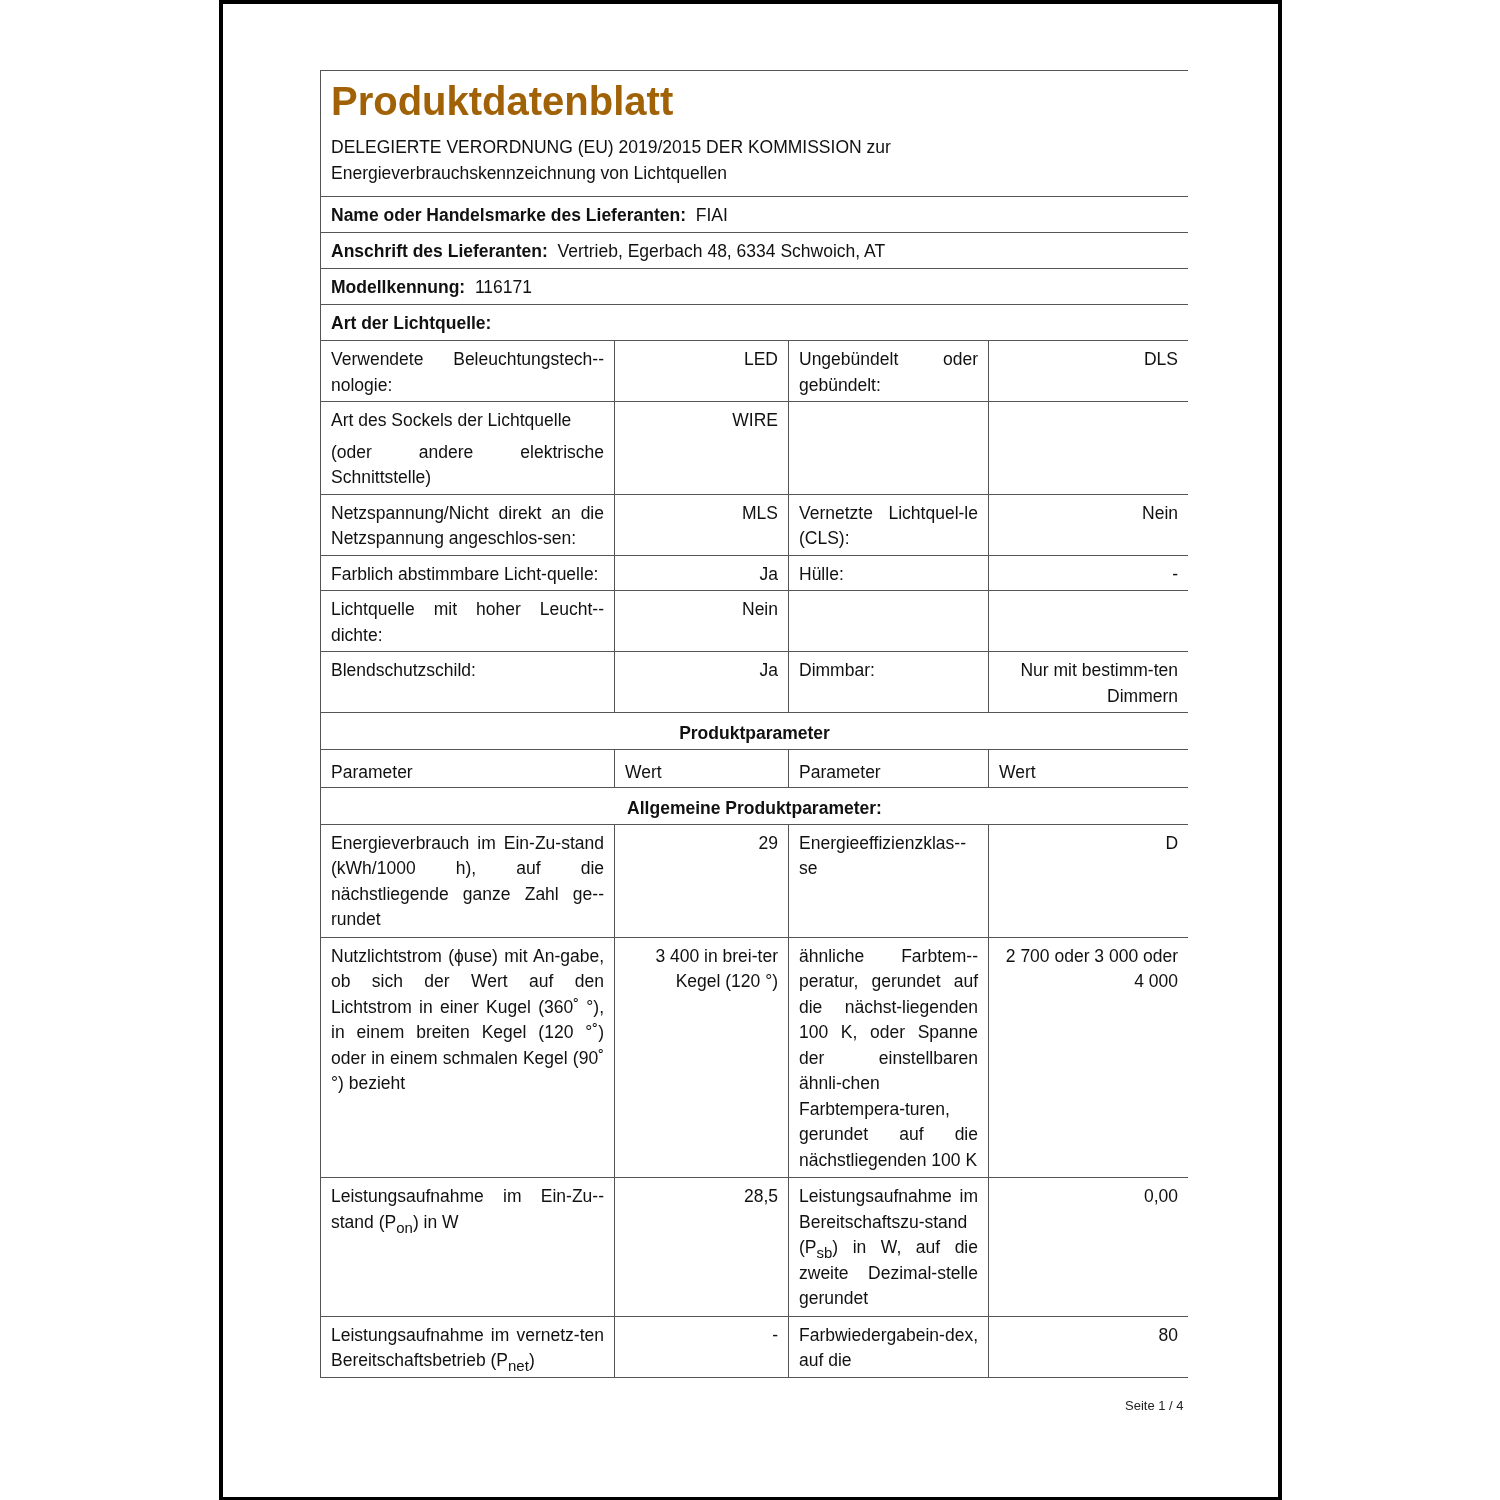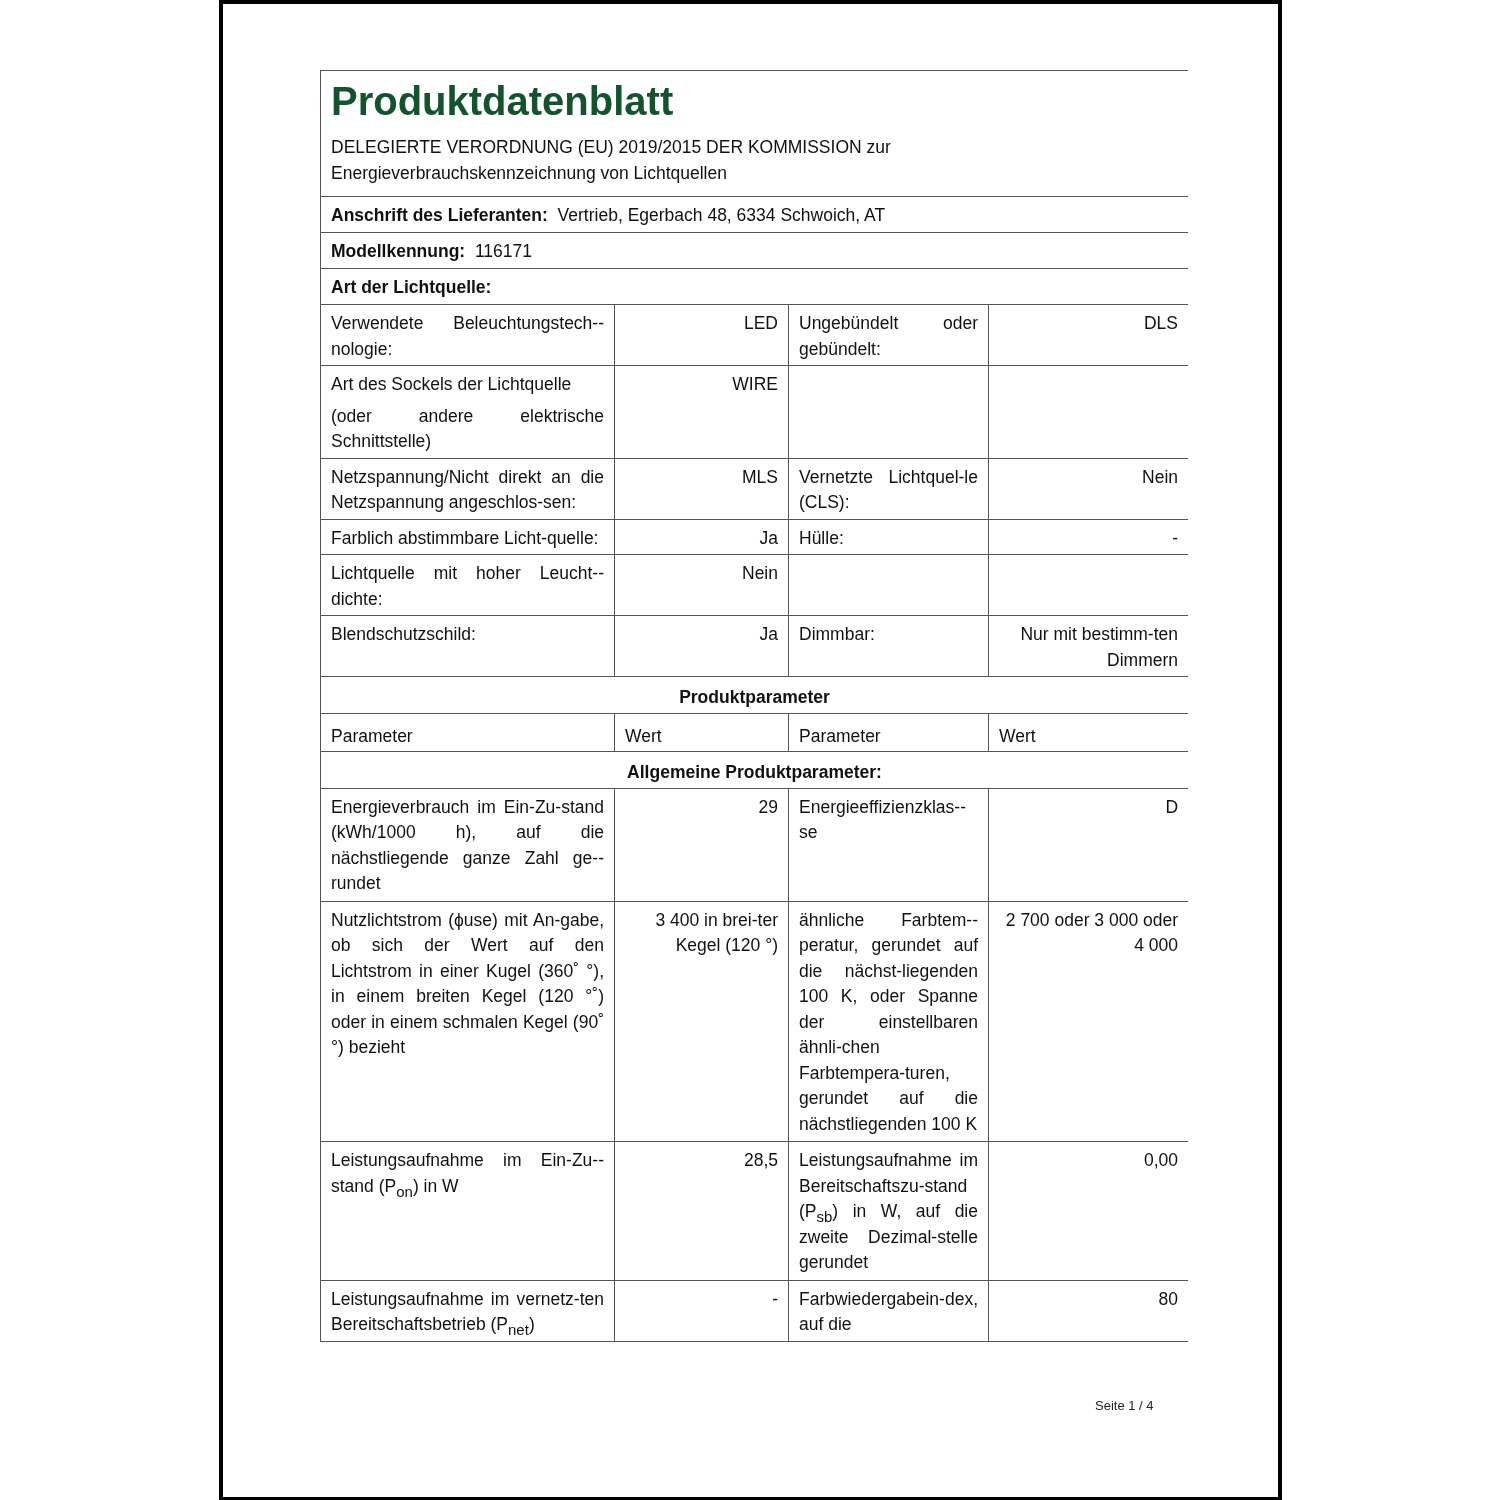--- a/index.html
+++ b/index.html
@@ -6,47 +6,53 @@
   body { width: 1500px; height: 1500px; position: relative; overflow: hidden;
          font-family: "Liberation Sans", "DejaVu Sans", sans-serif; color: #111; }
   .page { position: absolute; left: 219px; top: 0px; width: 1055px; height: 1493px;
           border: 4px solid #000; background: #fff; }
   .table-wrap { position: absolute; left: 97px; top: 66px; width: 868px; height: 1316px; overflow: hidden; }
   table { border-collapse: collapse; width: 868px; table-layout: fixed; }
   td { border: 1.5px solid #555; vertical-align: top; font-size: 17.5px; line-height: 25.5px;
        padding: 6px 10px 3px 10px; }
   td.j { text-align: justify; hyphens: manual; }
   td.c { text-align: right; }
-  .title { font-size: 40px; line-height: 52px; font-weight: bold; color: #14532d; margin: 0 0 8px 0; }
+  .title { font-size: 40px; line-height: 52px; font-weight: bold; color: #a16207; margin: 0 0 8px 0; }
   .sub { font-size: 17.5px; line-height: 25.5px; }
   .b { font-weight: bold; }
   .head-cell { padding-top: 4px; padding-bottom: 4px; }
   .section { text-align: center; font-weight: bold; padding-top: 8px; padding-bottom: 2px; }
   .colhdr td { padding-top: 10px; padding-bottom: 2px; }
   sub { font-size: 15px; line-height: 0; }
-  .footer { position: absolute; left: 872px; top: 1394px; font-size: 13px; color: #222; }
+  .footer { position: absolute; left: 902px; top: 1394px; font-size: 13px; color: #222; }
 </style>
 </head>
 <body>
 
 <div class="page">
   <div class="table-wrap">
     <table>
       <colgroup>
         <col style="width:294px">
           <col style="width:174px">
           <col style="width:200px">
           <col style="width:200px">
       </colgroup>
       <tbody>
           <tr>
         <td colspan="4" class="head-cell">
           <div class="title">Produktdatenblatt</div>
           <div class="sub">DELEGIERTE VERORDNUNG (EU) 2019/2015 DER KOMMISSION zur</div>
           <div class="sub" style="margin-bottom:6px">Energieverbrauchskennzeichnung von Lichtquellen</div>
+        </td>
+      </tr>
+      <tr>
+        <td colspan="4" style="height:26px">
+          <span class="b">Name oder Handelsmarke des Lieferanten:</span>&nbsp;
+          <span>FIAI</span>
         </td>
       </tr>
       <tr>
         <td colspan="4" style="height:26px">
           <span class="b">Anschrift des Lieferanten:</span>&nbsp;
           <span>Vertrieb, Egerbach 48, 6334 Schwoich, AT</span>
         </td>
       </tr>
       <tr>
         <td colspan="4" style="height:26px">

